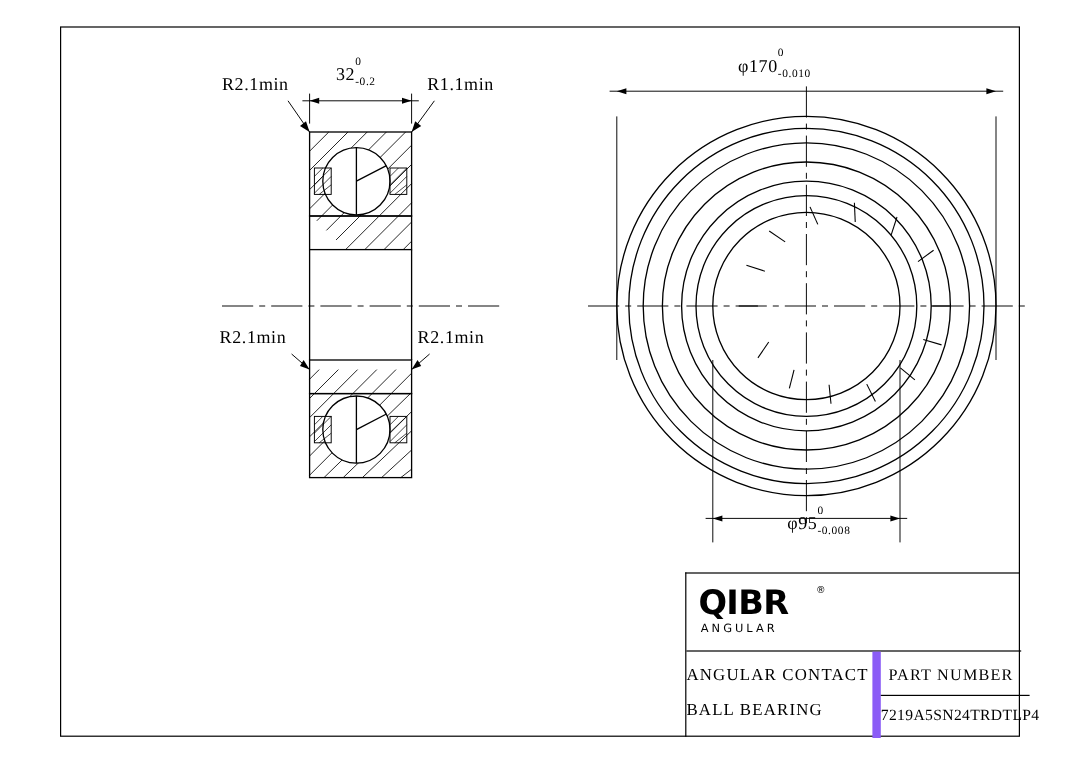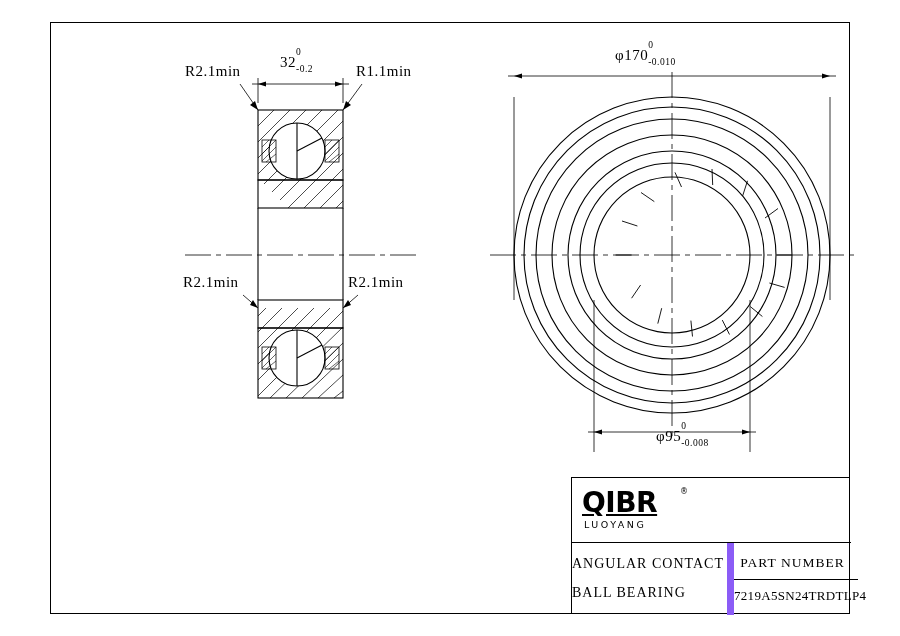--- a/index.html
+++ b/index.html
@@ -92,21 +92,20 @@
   }
   .logo-text {
     position: absolute;
     left: 10px;
     top: 8px;
     font-family: "DejaVu Sans", sans-serif;
     font-weight: bold;
     font-size: 28px;
     letter-spacing: -0.5px;
     color: #000;
-    text-decoration: underline;
   }
   .logo-reg {
     position: absolute;
     left: 108px;
     top: 9px;
     font-family: "DejaVu Sans", sans-serif;
     font-size: 8px;
   }
   .logo-sub {
     position: absolute;
@@ -393,21 +392,21 @@
   <div class="lbl dimtext" style="left:656px; top:428px;">
     <span>φ</span><span>95</span><span class="tolbox"><span class="up">0</span><span class="dn">-0.008</span></span>
   </div>
 
   <div class="titleblock">
 
     <div class="tb-top">
       <div class="tb-logo">
         <div class="logo-text">QIBR</div>
         <div class="logo-reg">®</div>
-        <div class="logo-sub">LUOYANG</div>
+        <div class="logo-sub">ANGULAR</div>
       </div>
     </div>
 
     <div class="tb-bottom">
       <div class="tb-prodname">
         <div class="l1">ANGULAR CONTACT</div>
         <div class="l2">BALL BEARING</div>
       </div>
       <div class="tb-part">
         <div class="hdr">PART  NUMBER</div>

